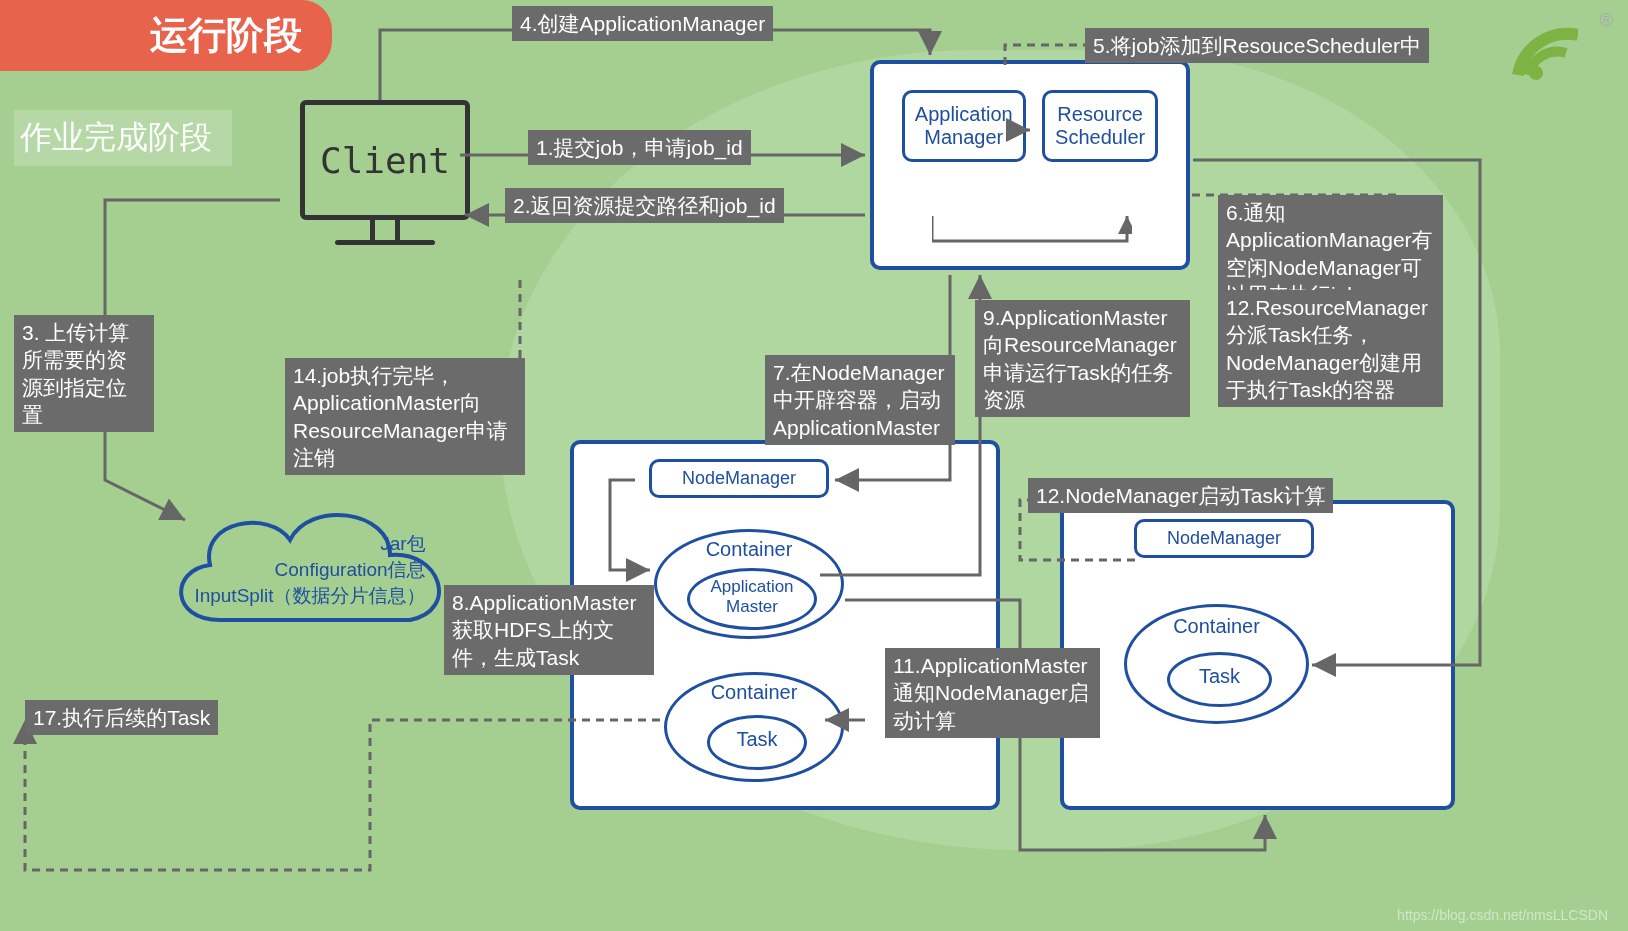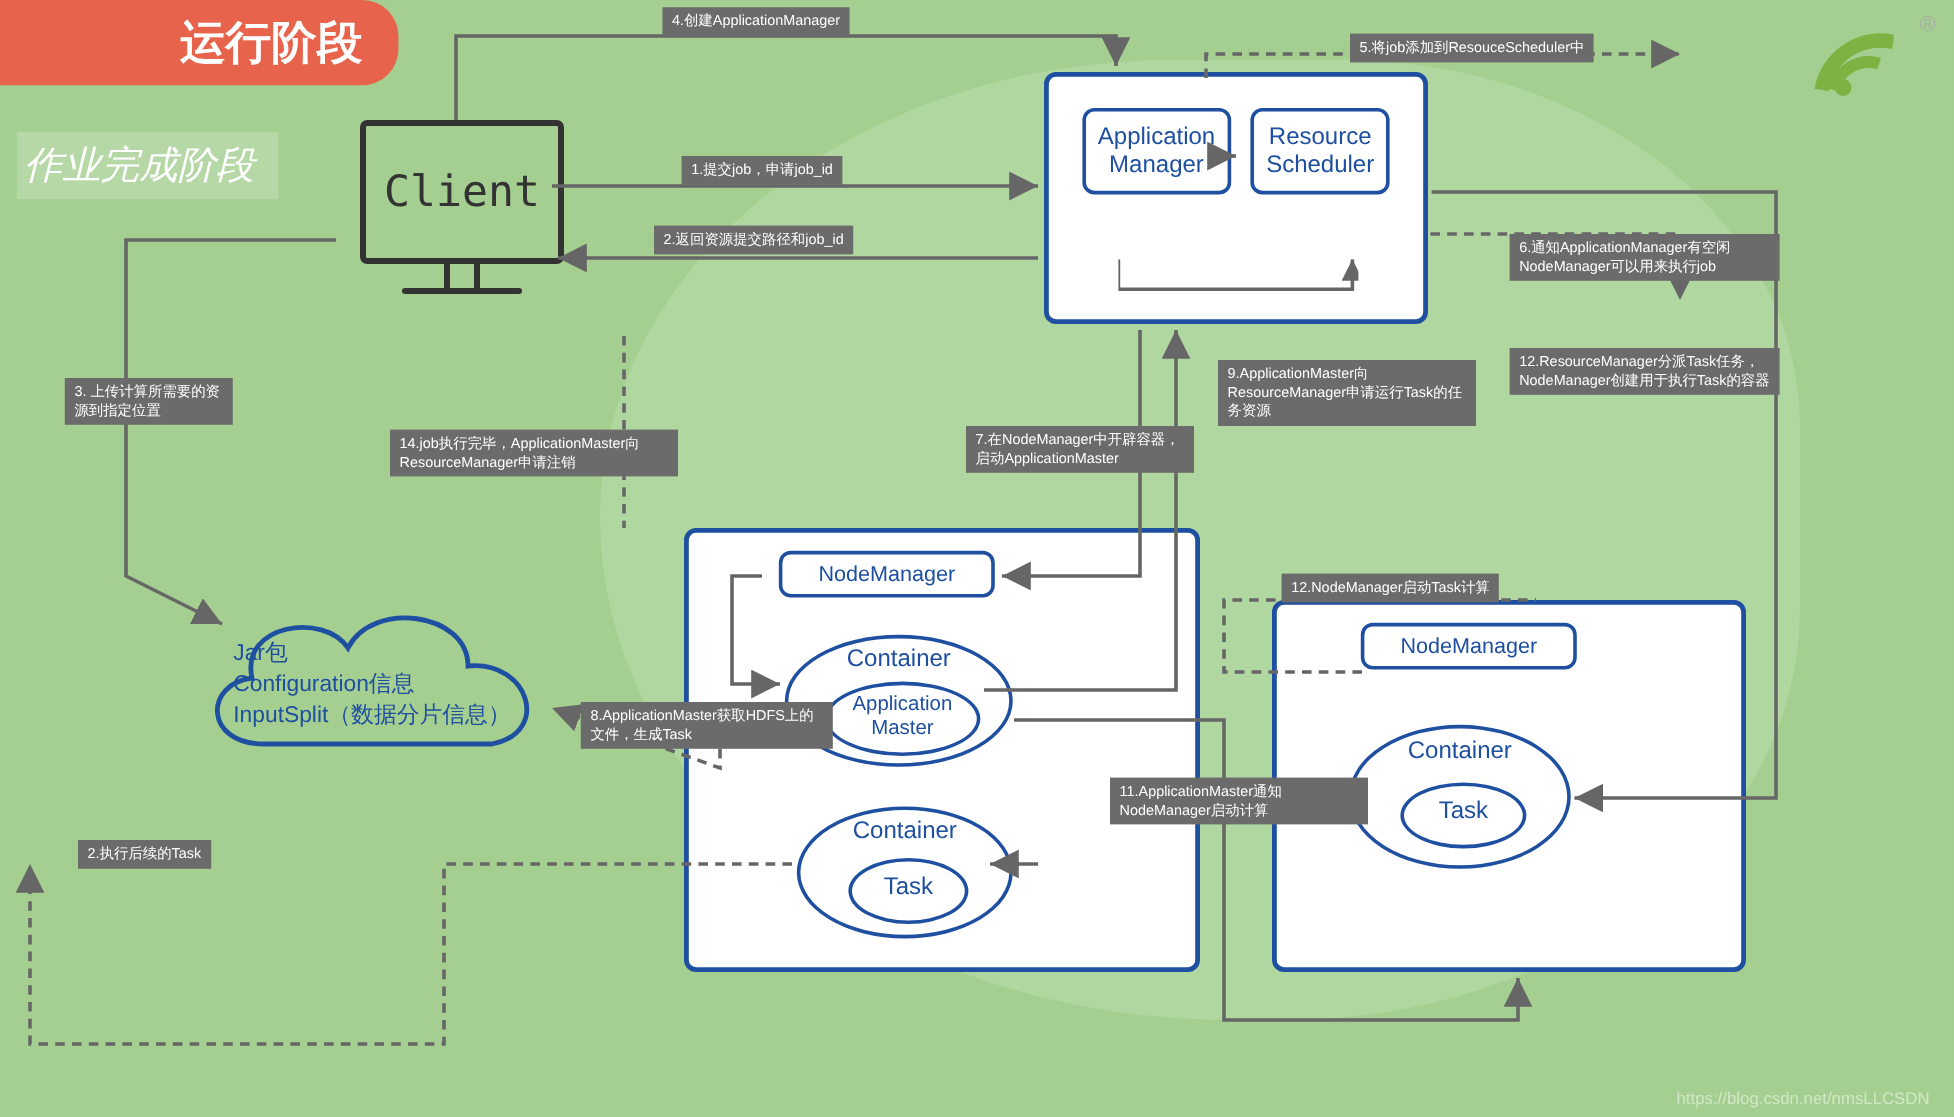--- a/index.html
+++ b/index.html
@@ -19,42 +19,40 @@
     height: 800px;
     background: #bbdcab;
     border-radius: 50% 40% 45% 55%;
     opacity: 0.6;
   }
   .label-box {
     position: absolute;
     background: #6b6b6b;
     color: #fff;
     padding: 4px 8px;
-    font-size: 12px;
+    font-size: 21px;
     line-height: 1.3;
-    margin-left: 40px;
   }
   .phase-run {
     position: absolute;
     top: 0; left: 0;
     background: #e8634c;
     color: #fff;
     font-size: 38px;
     font-weight: bold;
     padding: 10px 30px 10px 150px;
     border-radius: 0 30px 30px 0;
   }
   .phase-done {
     position: absolute;
     top: 110px; left: 14px;
     color: #fff;
     background: rgba(255,255,255,0.2);
     font-size: 32px;
     padding: 6px 20px 6px 6px;
-    font-style: italic;
   }
   .client-box {
     position: absolute;
     top: 100px; left: 275px;
     width: 220px; height: 170px;
     text-align: center;
   }
   .monitor {
     width: 170px; height: 120px;
     border: 5px solid #333;
@@ -131,21 +129,21 @@
     color: #1e4fa0;
     text-align: center;
     background: #fff;
   }
   .cloud {
     position: absolute;
     top: 480px; left: 160px;
     width: 300px; height: 180px;
     color: #1e4fa0;
     font-size: 19px;
-    text-align: left;
+    text-align: right;
     display:flex;flex-direction:column;justify-content:center;align-items:center;
   }
   .cloud-svg { position: absolute; top:0; left:0; width:100%; height:100%; }
   .arrow { stroke: #666; stroke-width: 3; fill: none; }
   .arrow-dash { stroke: #666; stroke-width: 3; fill: none; stroke-dasharray: 8 6; }
   svg.overlay { position: absolute; top:0; left:0; width:1628px; height:931px; pointer-events: none; }
   .wifi {
     position: absolute; top: 5px; right: 50px;
     width: 160px; height: 80px;
   }
@@ -275,16 +273,16 @@
 <div class="label-box" style="top:315px; left:14px; width:140px;">3. 上传计算所需要的资源到指定位置</div>
 <div class="label-box" style="top:6px; left:512px;">4.创建ApplicationManager</div>
 <div class="label-box" style="top:28px; left:1085px;">5.将job添加到ResouceScheduler中</div>
 <div class="label-box" style="top:195px; left:1218px; width:225px;">6.通知ApplicationManager有空闲NodeManager可以用来执行job</div>
 <div class="label-box" style="top:355px; left:765px; width:190px;">7.在NodeManager中开辟容器，启动ApplicationMaster</div>
 <div class="label-box" style="top:585px; left:444px; width:210px;">8.ApplicationMaster获取HDFS上的文件，生成Task</div>
 <div class="label-box" style="top:300px; left:975px; width:215px;">9.ApplicationMaster向ResourceManager申请运行Task的任务资源</div>
 <div class="label-box" style="top:290px; left:1218px; width:225px;">12.ResourceManager分派Task任务，NodeManager创建用于执行Task的容器</div>
 <div class="label-box" style="top:648px; left:885px; width:215px;">11.ApplicationMaster通知NodeManager启动计算</div>
 <div class="label-box" style="top:478px; left:1028px;">12.NodeManager启动Task计算</div>
-<div class="label-box" style="top:700px; left:25px;">2.执行后续的Task</div>
+<div class="label-box" style="top:700px; left:25px;">17.执行后续的Task</div>
 <div class="label-box" style="top:358px; left:285px; width:240px;">14.job执行完毕，ApplicationMaster向ResourceManager申请注销</div>
 
 <div class="watermark">https://blog.csdn.net/nmsLLCSDN</div>
 
 </body></html>

